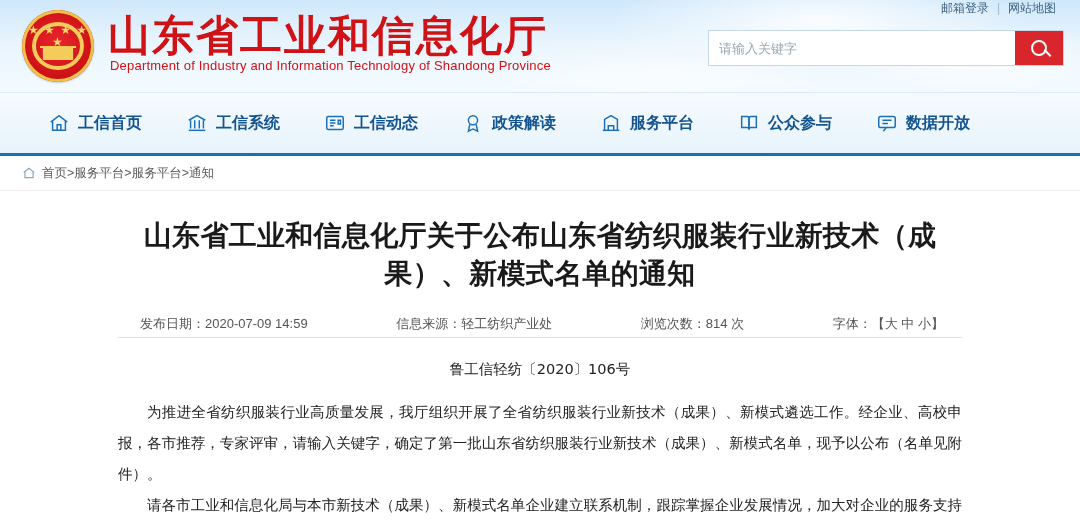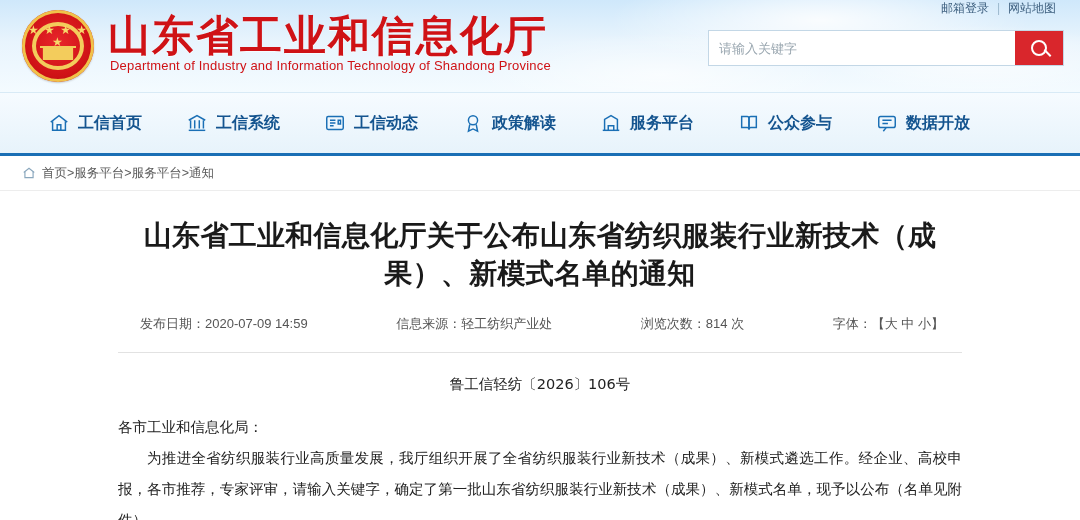--- a/index.html
+++ b/index.html
@@ -205,21 +205,21 @@
     font-family: "DejaVu Sans", sans-serif;
     font-size: 28px;
     font-weight: bold;
     color: #1a1a1a;
     text-align: center;
     line-height: 38px;
     letter-spacing: 0.3px;
   }
   .meta {
     margin-top: 22px;
-    padding-bottom: 19px;
+    padding-bottom: 4px;
     border-bottom: 1px solid #e2e2e2;
     display: flex;
     justify-content: space-between;
     font-size: 13px;
     color: #555;
     padding-left: 22px;
     padding-right: 18px;
     text-align: center;
   }
   .meta .font-sizes { color: #555; }
@@ -357,22 +357,21 @@
   <div class="article">
     <div class="doc-title">山东省工业和信息化厅关于公布山东省纺织服装行业新技术（成果）、新模式名单的通知</div>
 
     <div class="meta">
       <span>发布日期：2020-07-09 14:59</span>
       <span>信息来源：轻工纺织产业处</span>
       <span>浏览次数：814 次</span>
       <span class="font-sizes">字体：【大 中 小】</span>
     </div>
 
-    <div class="doc-number">鲁工信轻纺〔2026〕106号</div>
+    <div class="doc-number">鲁工信轻纺〔2020〕106号</div>
 
     <div class="body-text">
-      <p>各市工业和信息化局：</p>
       <p class="indent">为推进全省纺织服装行业高质量发展，我厅组织开展了全省纺织服装行业新技术（成果）、新模式遴选工作。经企业、高校申报，各市推荐，专家评审，请输入关键字，确定了第一批山东省纺织服装行业新技术（成果）、新模式名单，现予以公布（名单见附件）。</p>
       <p class="indent">请各市工业和信息化局与本市新技术（成果）、新模式名单企业建立联系机制，跟踪掌握企业发展情况，加大对企业的服务支持力度，促进新技术（成果）、新模式推广应用，切实推动全省纺织服装行业实现高质量发展。</p>
     </div>
   </div>
 
 </div>
 
 </body></html>

